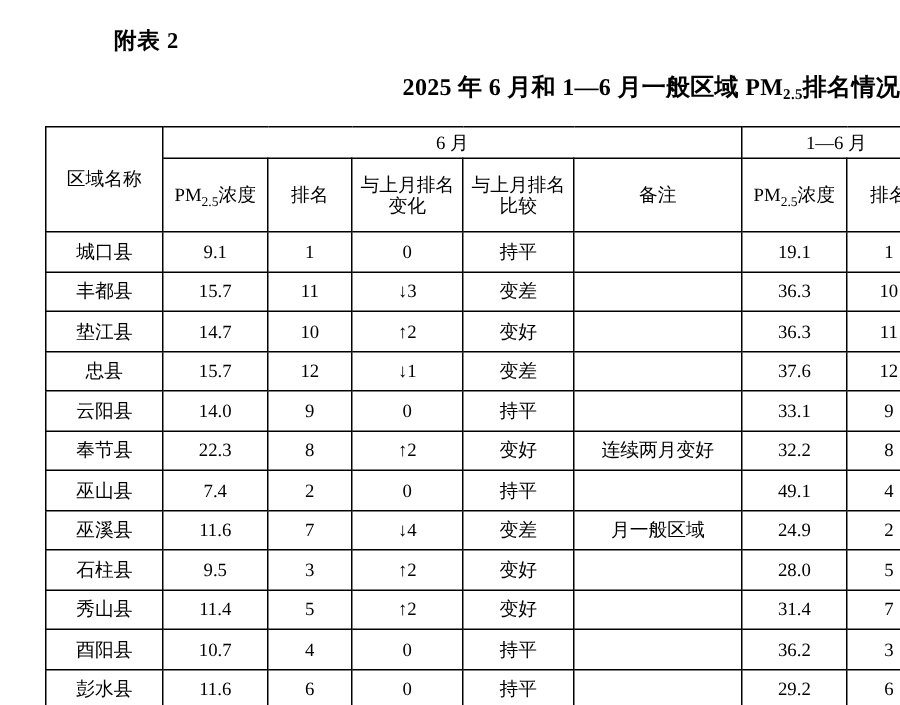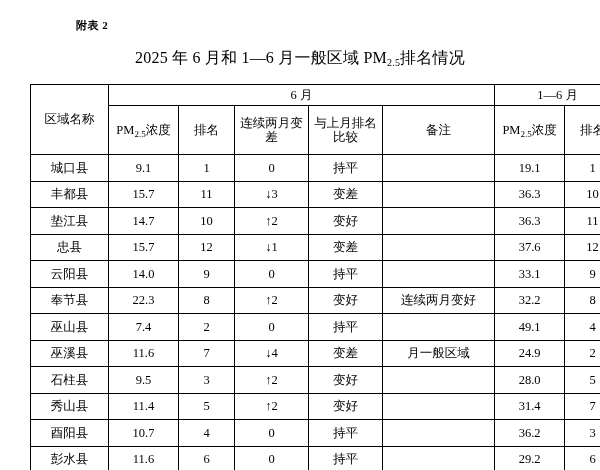--- a/index.html
+++ b/index.html
@@ -18,33 +18,33 @@
     position: relative;
     width: 600px;
     height: 470px;
     box-sizing: border-box;
     padding: 0;
   }
   .doc-label {
     position: absolute;
     left: 32px;
     top: 18px;
-    font-size: 11px;
+    font-size: 15px;
     font-weight: bold;
     letter-spacing: 0.5px;
     padding-left: 44px;
   }
   .doc-title {
     position: absolute;
     left: 0;
     right: 0;
     top: 48px;
-    text-align: center;
+    text-align: right;
     font-size: 16px;
-    font-weight: normal;
+    font-weight: bold;
     letter-spacing: 0.2px;
   }
   .doc-title sub {
     font-size: 10px;
     vertical-align: baseline;
     position: relative;
     top: 3px;
   }
   table.pm-table {
     position: absolute;
@@ -120,21 +120,21 @@
     </colgroup>
     <thead>
       <tr>
         <th class="region-head grp-head" rowspan="2">区域名称</th>
         <th class="grp-head" colspan="5">6 月</th>
         <th class="grp-head" colspan="2">1—6 月</th>
       </tr>
       <tr>
         <th class="col-head"><span>PM</span><span class="sub-sub">2.5</span><span>浓度</span></th>
         <th class="col-head">排名</th>
-        <th class="col-head">连续两月变差</th>
+        <th class="col-head">与上月排名变化</th>
         <th class="col-head">与上月排名比较</th>
         <th class="col-head">备注</th>
         <th class="col-head"><span>PM</span><span class="sub-sub">2.5</span><span>浓度</span></th>
         <th class="col-head">排名</th>
       </tr>
     </thead>
     <tbody id="table-body">
         <tr>
           <td>城口县</td>
           <td>9.1</td>

